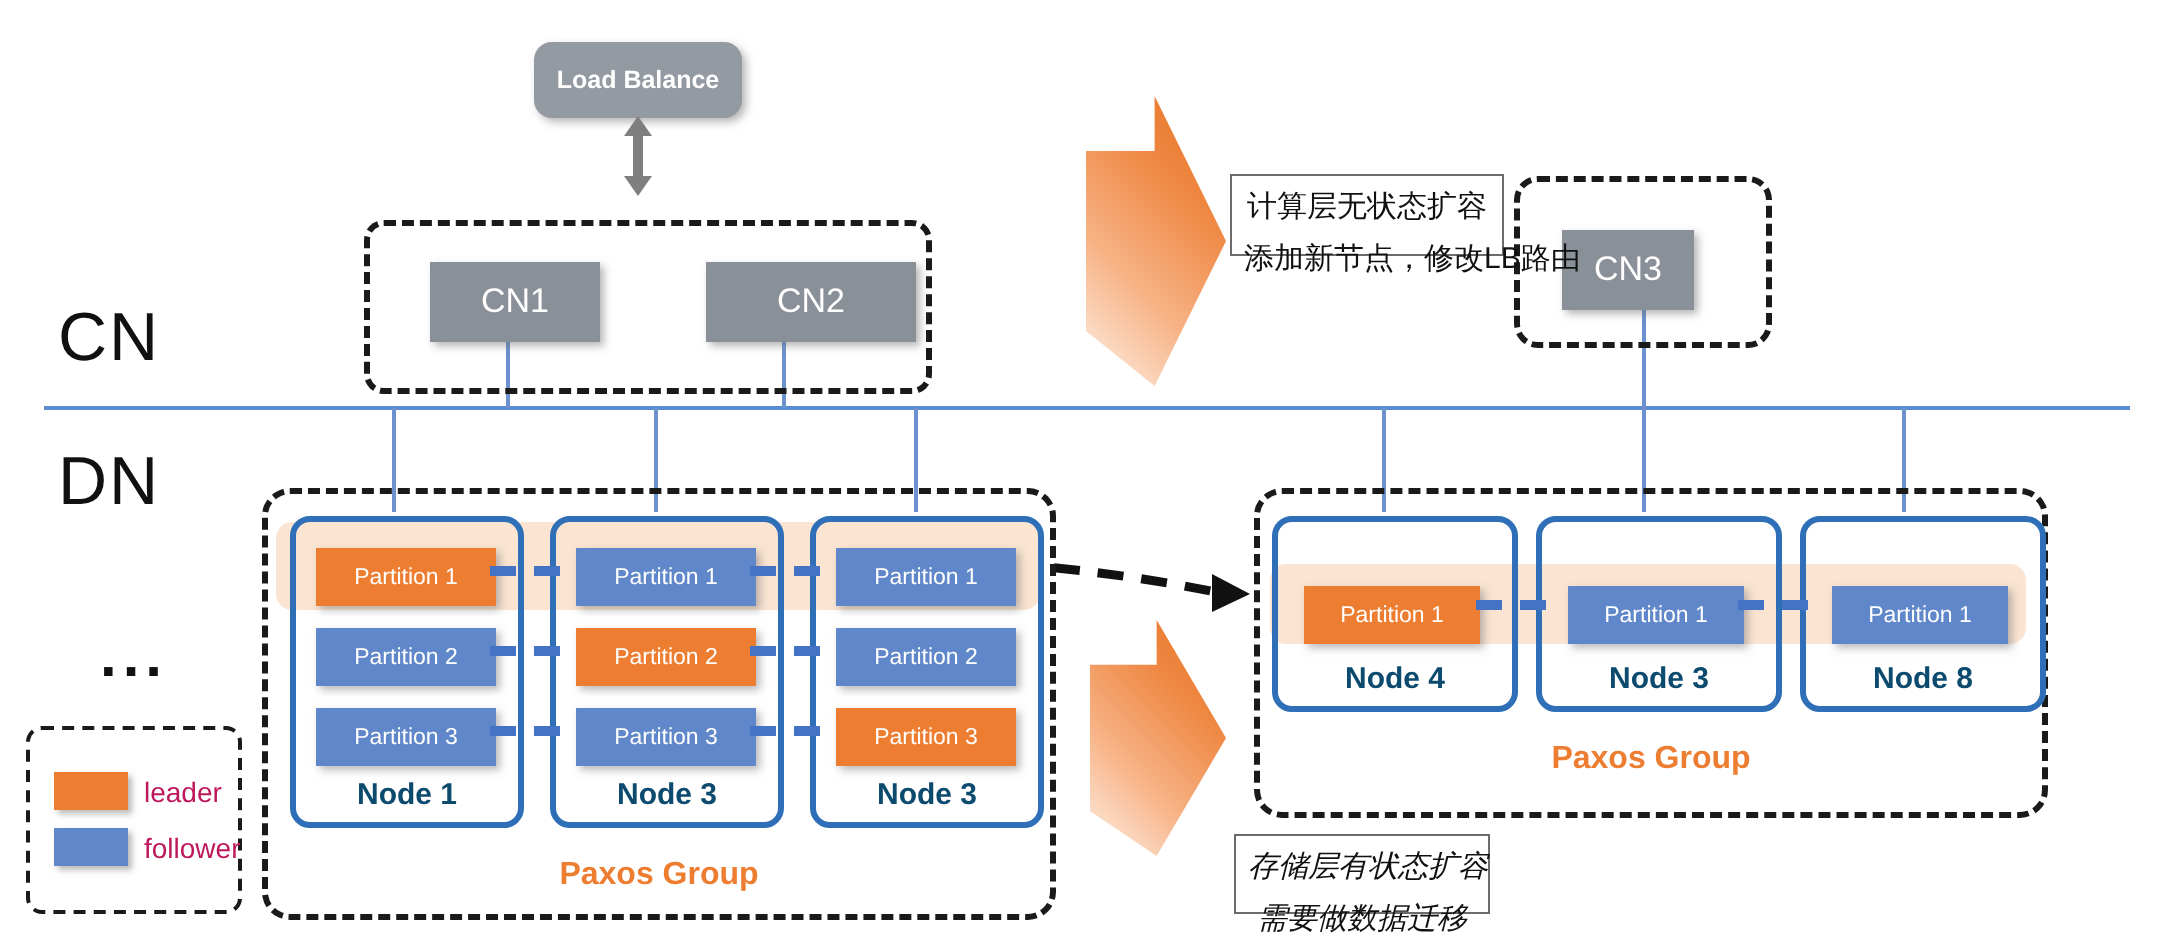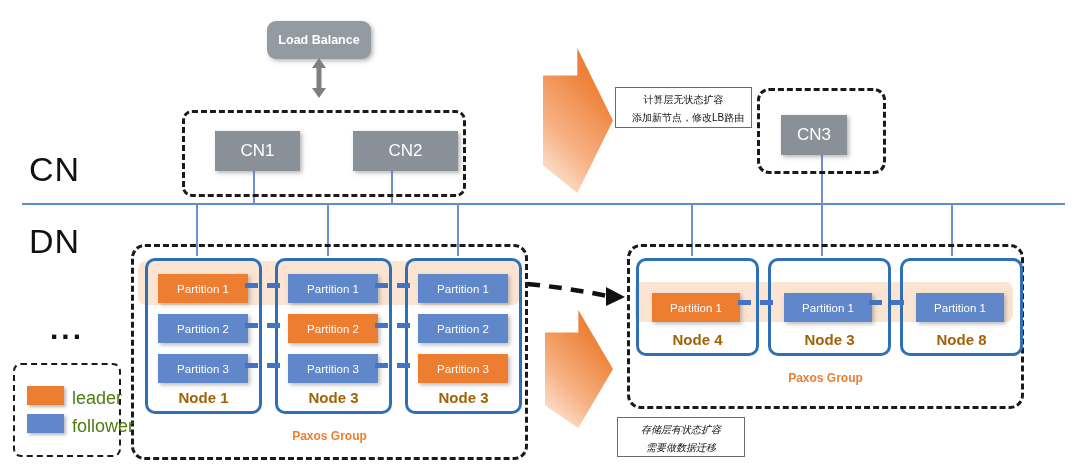--- a/index.html
+++ b/index.html
@@ -24,33 +24,33 @@
   
   .dashed-box{position:absolute;border:3px dashed #1a1a1a;border-radius:10px;}
   .cn-group{left:182px;top:110px;width:278px;height:81px;}
   .cn3-group{left:757px;top:88px;width:123px;height:80px;border-radius:12px;}
   .left-group{left:131px;top:244px;width:391px;height:210px;border-radius:14px;}
   .right-group{left:627px;top:244px;width:391px;height:159px;border-radius:14px;}
   .legend-box{left:13px;top:363px;width:104px;height:90px;border-width:2.5px;border-radius:8px;}
   
   .band{position:absolute;background:#fbe5d2;border-radius:8px;}
   .node{position:absolute;border:3px solid #2e6fb8;border-radius:10px;background:transparent;}
-  .node-label{position:absolute;left:0;bottom:5px;width:100%;text-align:center;font-size:15px;font-weight:700;color:#a16207;}
+  .node-label{position:absolute;left:0;bottom:5px;width:100%;text-align:center;font-size:15px;font-weight:700;color:#0c4a6e;}
   .part{position:absolute;height:29px;display:flex;align-items:center;justify-content:center;
     color:#fff;font-size:11.5px;box-shadow:2px 2px 4px rgba(120,120,120,.5);}
   .leader{background:#ed7d31;}
   .follower{background:#5f87c9;}
-  .paxos-title{position:absolute;left:0;width:100%;text-align:center;font-size:12px;font-weight:700;color:#ed7d31;}
+  .paxos-title{position:absolute;left:0;width:100%;text-align:center;font-size:16px;font-weight:700;color:#ed7d31;}
   .pconn{position:absolute;height:4.5px;background:repeating-linear-gradient(90deg,#4472c4 0 13px,transparent 13px 22px);}
   
   .legend-swatch{position:absolute;width:37px;height:19px;box-shadow:2px 2px 3px rgba(120,120,120,.5);}
-  .legend-label{position:absolute;font-size:18px;color:#4d7c0f;}
+  .legend-label{position:absolute;font-size:14px;color:#be185d;}
   
   .note{position:absolute;border:1.5px solid #6b6b6b;background:#fff;text-align:center;
-    font-size:10px;color:#111;line-height:1.75;padding:3px 16px;box-sizing:border-box;white-space:nowrap;}
+    font-size:15px;color:#111;line-height:1.75;padding:3px 6px;box-sizing:border-box;white-space:nowrap;}
   .note-top{left:615px;top:87px;width:137px;height:41px;}
   .note-bottom{left:617px;top:417px;width:128px;height:40px;font-style:italic;}
   
   .block-arrow{position:absolute;background:linear-gradient(45deg,#fdf2e8 0%,#f7b285 35%,#ee8640 70%,#e77426 100%);
     clip-path:polygon(0 19%,49% 19%,49% 0%,100% 50%,49% 100%,0 81%);}
   .arrow-top{left:543px;top:48px;width:70px;height:145px;}
   .arrow-bottom{left:545px;top:310px;width:68px;height:118px;}
   svg{position:absolute;overflow:visible;}
 </style>
 </head>

